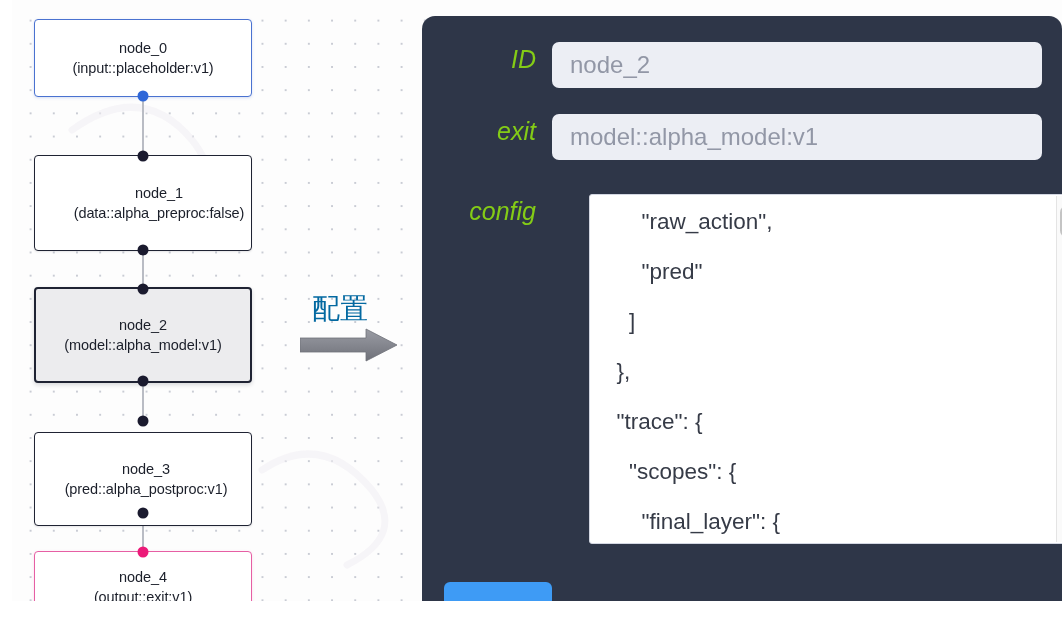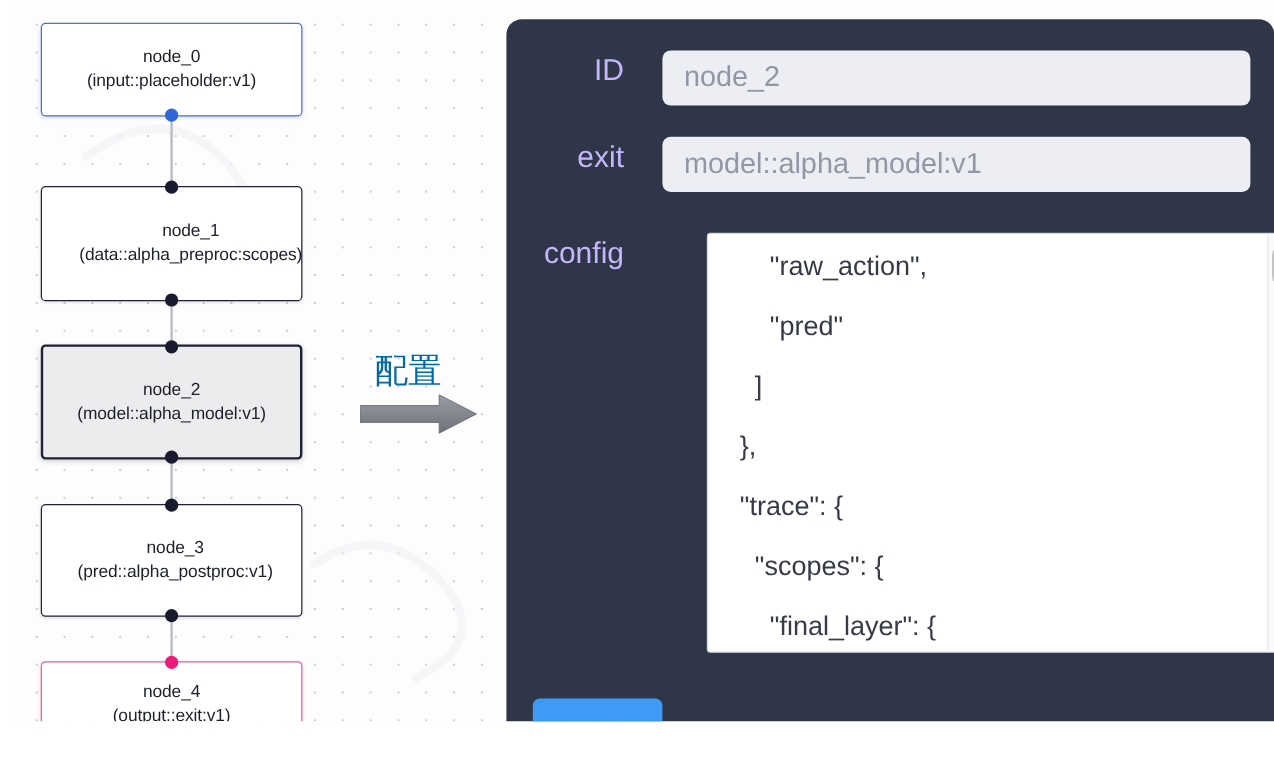--- a/index.html
+++ b/index.html
@@ -131,28 +131,29 @@
     box-sizing: border-box;
     overflow: hidden;
   }
 
   .field-row {
     position: absolute;
     display: flex;
     align-items: flex-start;
   }
   .field-label {
-    color: #c4b5fd;
+    color: #84cc16;
     font-size: 25px;
     line-height: 34px;
     text-align: right;
     width: 120px;
-    padding-right: 32px;
+    padding-right: 16px;
     box-sizing: border-box;
     letter-spacing: 0px;
+    font-style: italic;
   }
   .field-input {
     box-sizing: border-box;
     background: #eceef4;
     border: none;
     border-radius: 7px;
     color: #9297a6;
     font-size: 24px;
     font-family: "Liberation Sans", sans-serif;
     padding: 8px 18px;
@@ -250,36 +251,36 @@
       <div>
         <span class="node-text">node_0</span>
         <span class="node-text">(input::placeholder:v1)</span>
       </div>
     </div>
     <div class="handle blue" style="left:131px; top:96px;"></div>
 
     <div class="node" style="left:22px; top:155px; width:218px; height:96px;padding-left:38px;">
       <div>
         <span class="node-text">node_1</span>
-        <span class="node-text">(data::alpha_preproc:scopes)</span>
+        <span class="node-text">(data::alpha_preproc:false)</span>
       </div>
     </div>
     <div class="handle" style="left:131px; top:156px;"></div>
     <div class="handle" style="left:131px; top:250px;"></div>
 
     <div class="node selected-node" style="left:22px; top:287px; width:218px; height:96px;">
       <div>
         <span class="node-text">node_2</span>
         <span class="node-text">(model::alpha_model:v1)</span>
       </div>
     </div>
     <div class="handle" style="left:131px; top:289px;"></div>
     <div class="handle" style="left:131px; top:381px;"></div>
 
-    <div class="node" style="left:22px; top:420px; width:218px; height:94px;padding-left:12px;">
+    <div class="node" style="left:22px; top:432px; width:218px; height:94px;padding-left:12px;">
       <div>
         <span class="node-text">node_3</span>
         <span class="node-text">(pred::alpha_postproc:v1)</span>
       </div>
     </div>
     <div class="handle" style="left:131px; top:421px;"></div>
     <div class="handle" style="left:131px; top:513px;"></div>
 
     <div class="node output-node" style="left:22px; top:551px; width:218px; height:72px;">
       <div>

